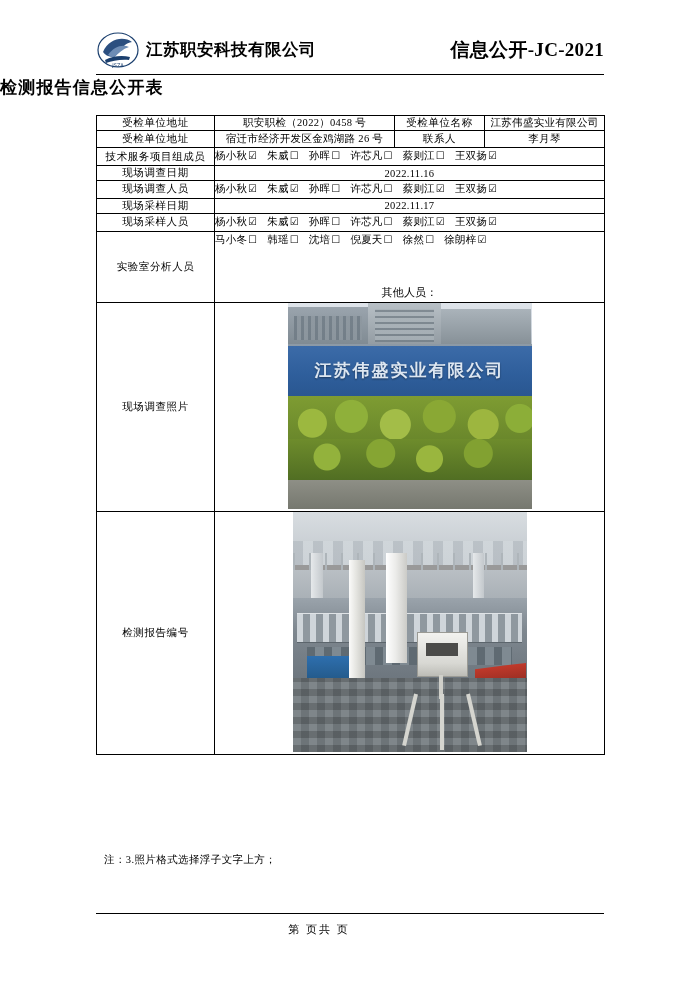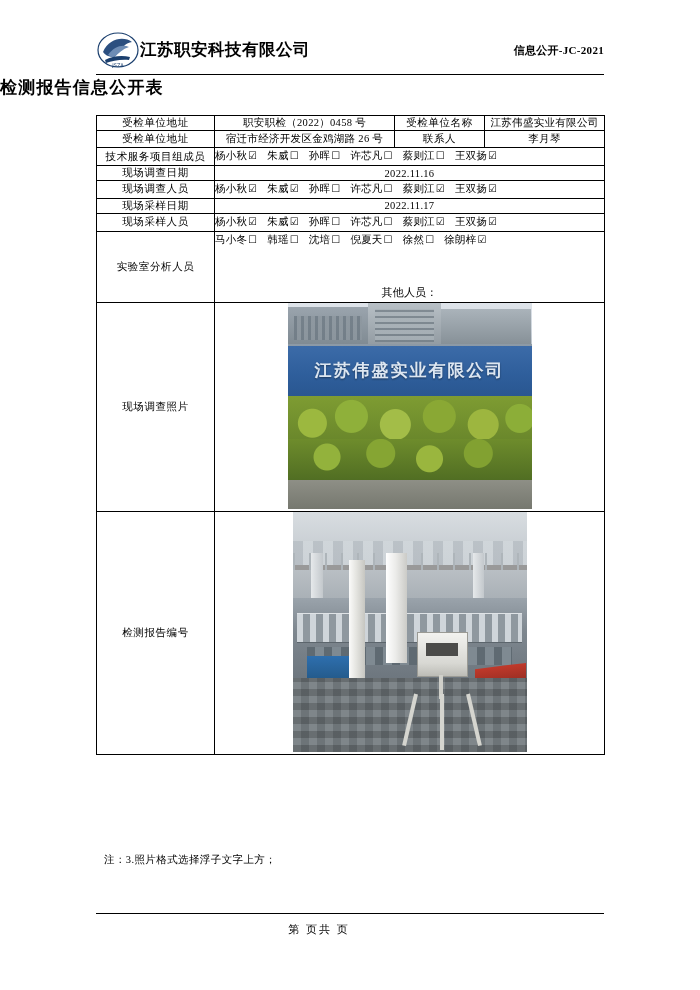--- a/index.html
+++ b/index.html
@@ -24,38 +24,39 @@
     top: 26px;
     width: 508px;
     height: 48px;
     display: flex;
     align-items: center;
     justify-content: space-between;
   }
   .brand {
     display: flex;
     align-items: center;
+    gap: 6px;
   }
   .logo {
     width: 44px;
     height: 40px;
     position: relative;
     flex: none;
   }
   .logo svg { display: block; }
   .brand-name {
     font-family: "Liberation Serif", serif;
     font-size: 16.5px;
     font-weight: bold;
     letter-spacing: 0.5px;
     white-space: nowrap;
   }
   .doc-code {
     font-family: "Liberation Serif", serif;
-    font-size: 11px;
+    font-size: 19px;
     font-weight: bold;
     letter-spacing: 0.3px;
     white-space: nowrap;
   }
   .header-rule {
     position: absolute;
     left: 96px;
     top: 74px;
     width: 508px;
     height: 0;

